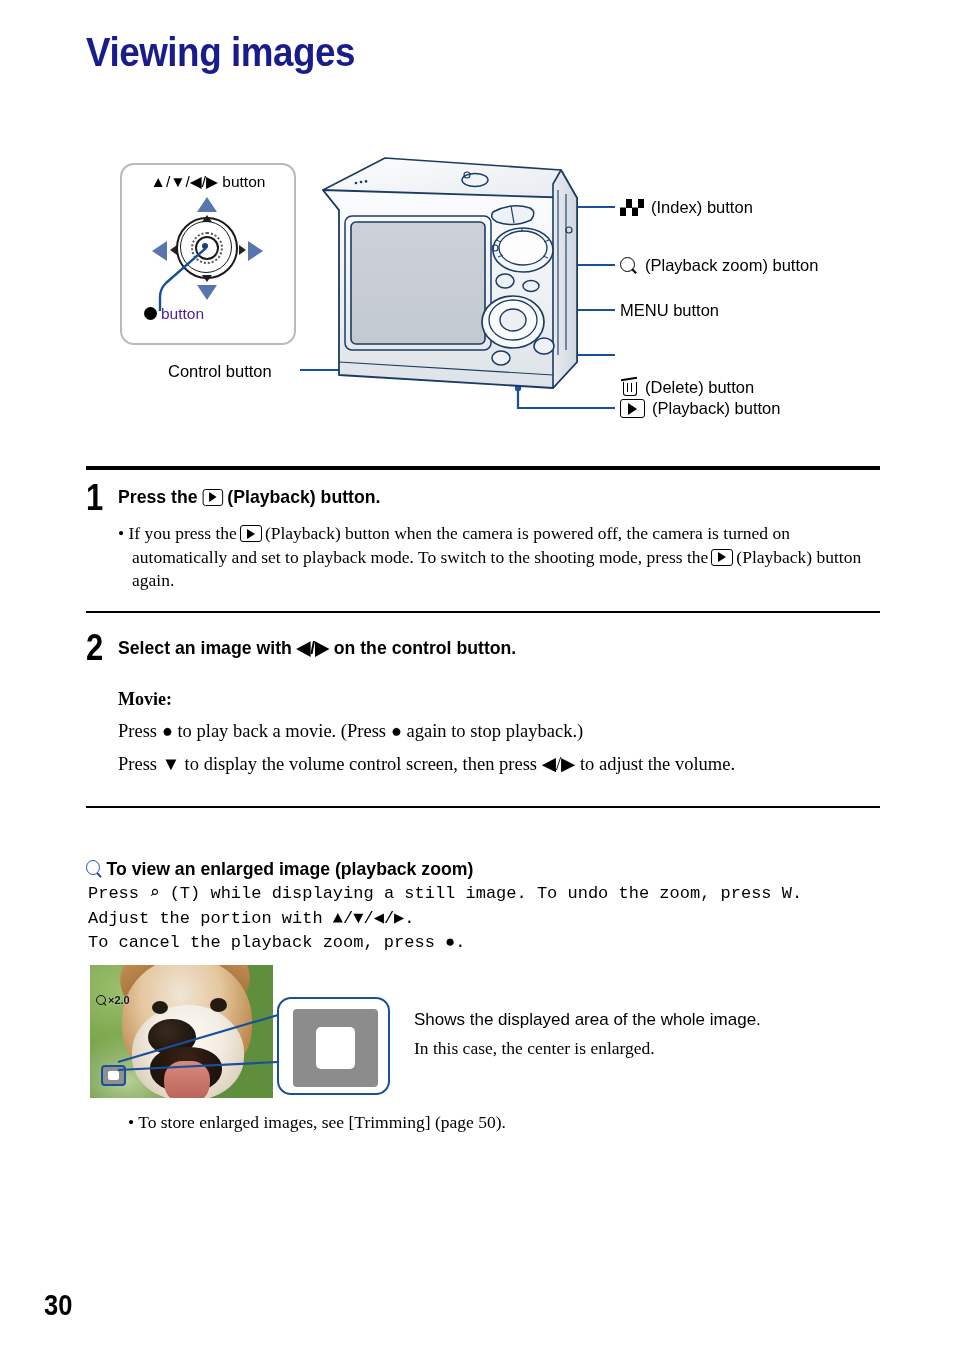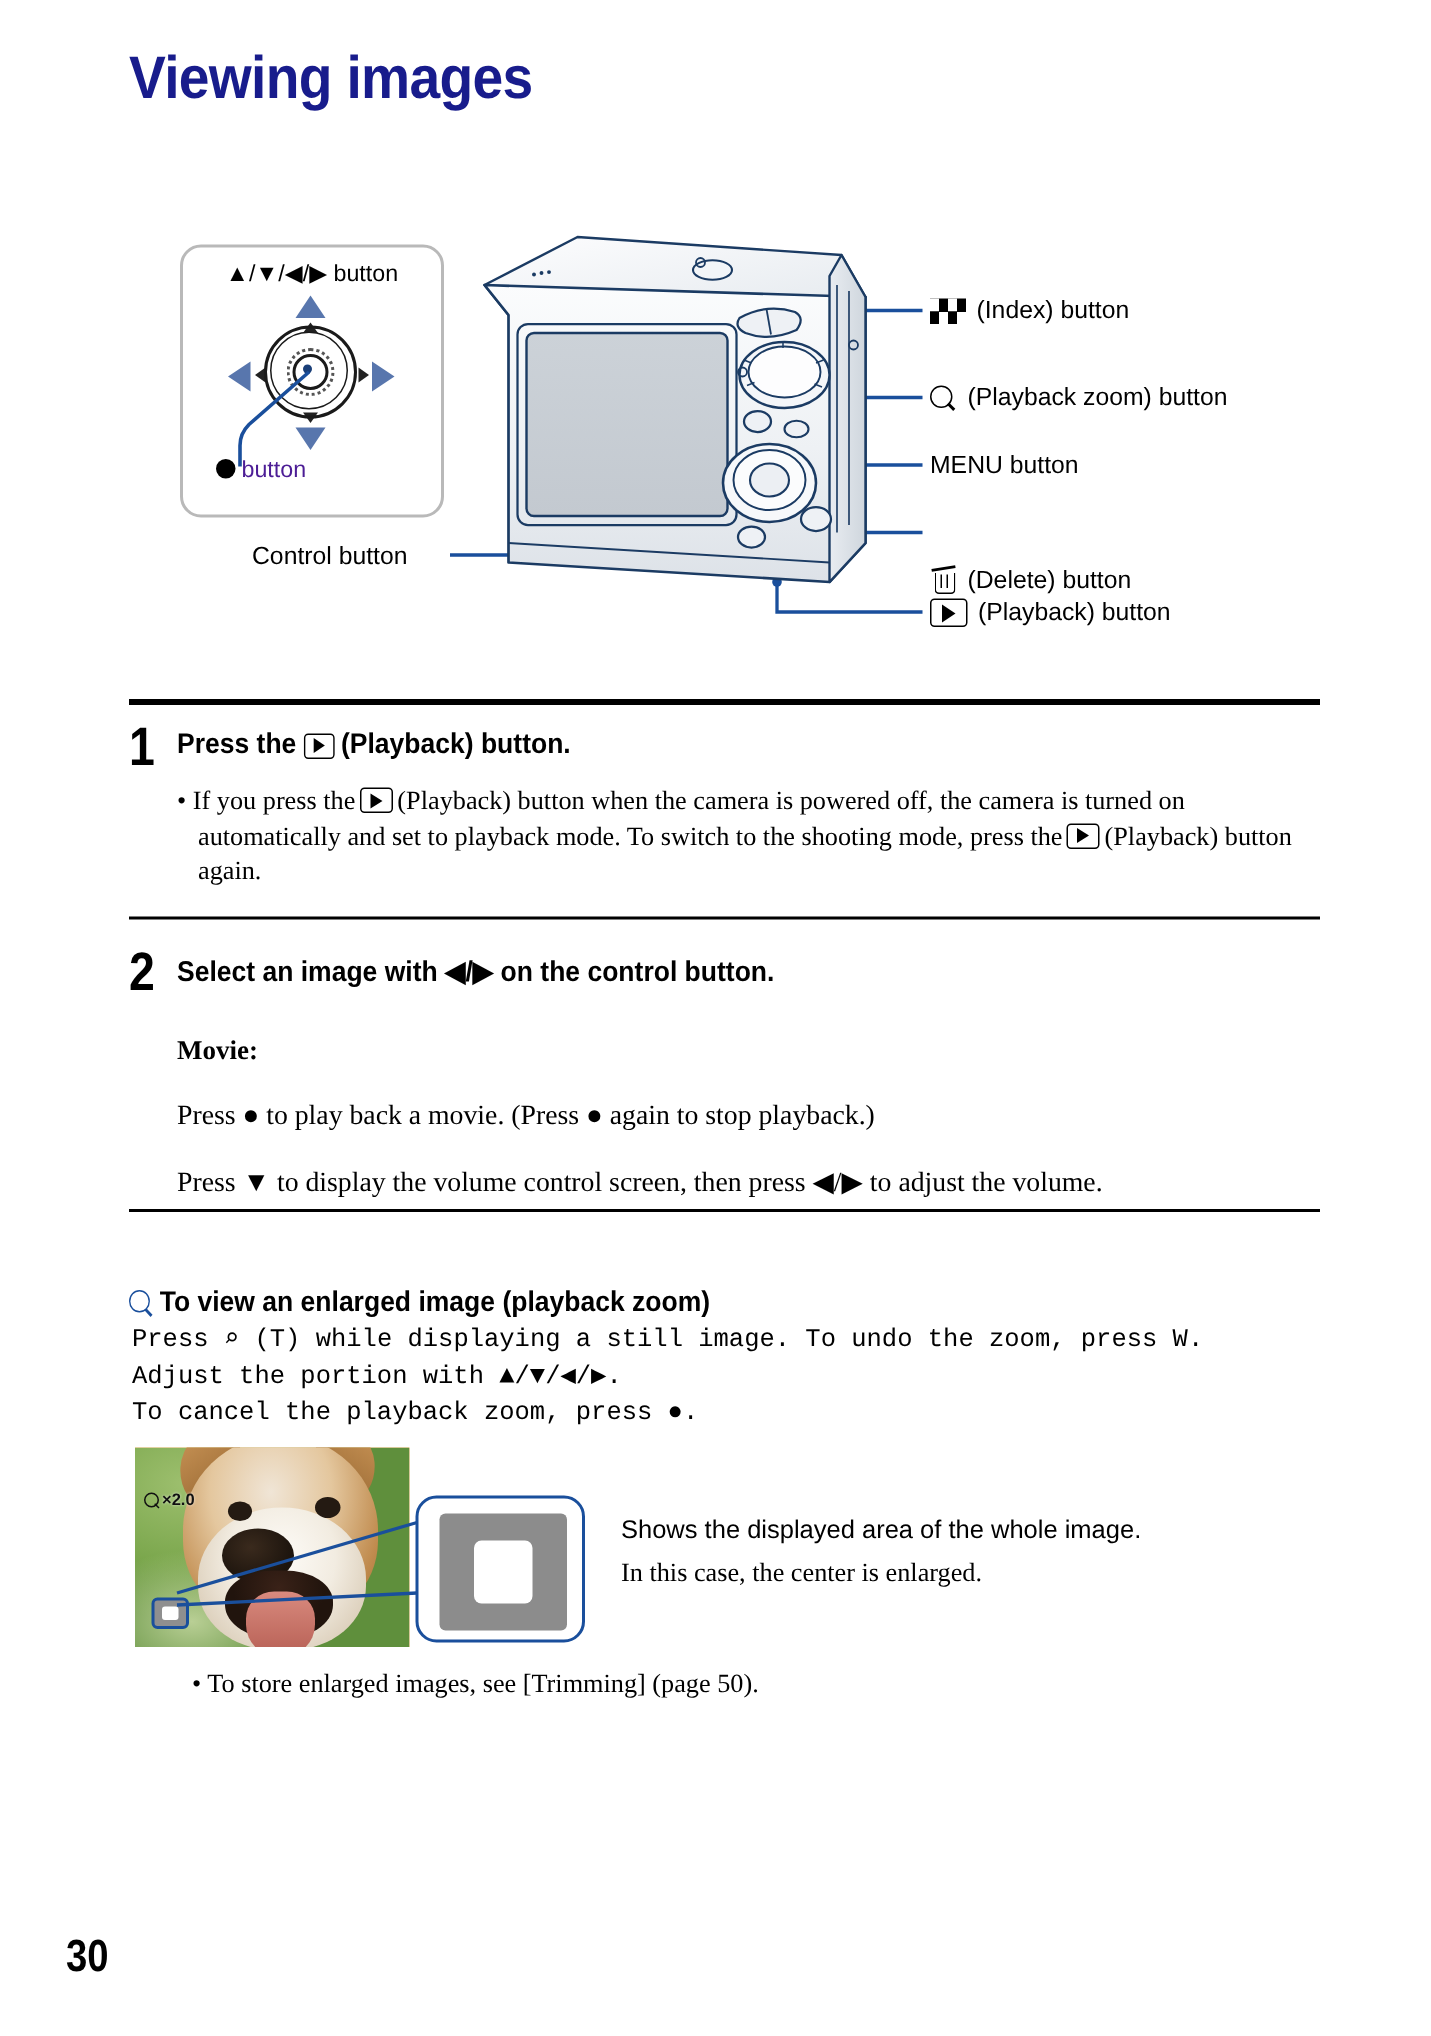--- a/index.html
+++ b/index.html
@@ -335,21 +335,21 @@
   
   .movie-title {
     font-family: "Liberation Serif", serif;
     font-weight: bold;
     font-size: 18px;
     margin-top: 28px;
   }
   .movie-line {
     font-family: "Liberation Serif", serif;
     font-size: 18.5px;
-    margin-top: 20px;
+    margin-top: 8px;
     white-space: nowrap;
   }
 
   
   .sec-head {
     position: absolute;
     left: 86px;
     font-family: "Liberation Sans", sans-serif;
     font-weight: bold;
     font-size: 19px;

